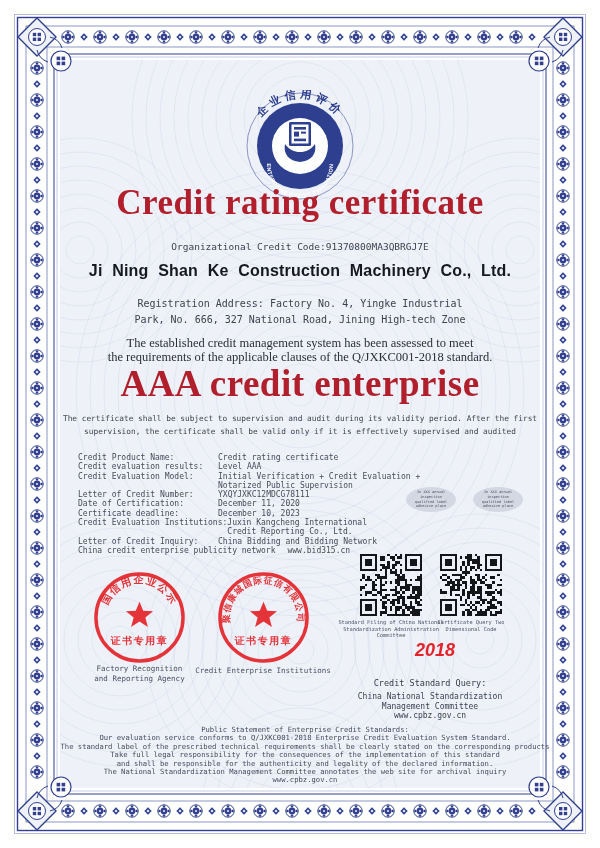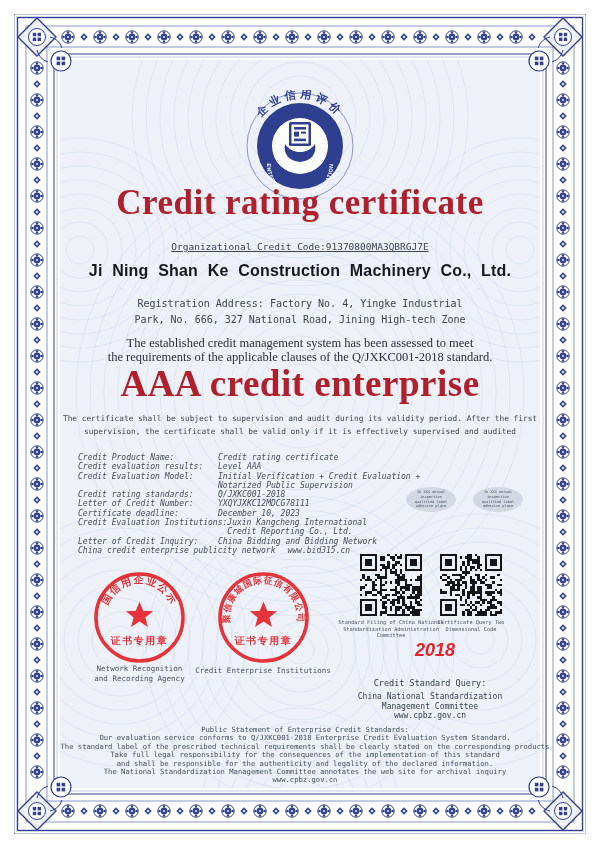--- a/index.html
+++ b/index.html
@@ -4,30 +4,30 @@
 <style>
   html,body{margin:0;padding:0;}
   body{width:600px;height:848px;position:relative;background:#ffffff;overflow:hidden;
        font-family:"Liberation Sans",sans-serif;}
   .abs{position:absolute;}
   .center{left:60px;right:60px;text-align:center;}
   #bg-svg{position:absolute;left:0;top:0;width:600px;height:848px;}
   #emblem{position:absolute;left:245px;top:90px;width:110px;height:112px;}
 
   .title{top:183px;font:700 35px "Liberation Serif",serif;color:#b01f2b;letter-spacing:.5px;}
-  .orgcode{top:241px;font:400 9.5px "DejaVu Sans Mono",monospace;color:#3d434e;text-decoration:underline;}
+  .orgcode{top:241px;font:400 9.5px "DejaVu Sans Mono",monospace;color:#3d434e;}
   .company{top:262px;font:700 16px "Liberation Sans",sans-serif;color:#16191f;word-spacing:5px;letter-spacing:.2px;}
   .address{top:296px;font:400 10px "DejaVu Sans Mono",monospace;color:#3d434e;line-height:16px;}
   .statement{top:337px;font:400 12.5px "Liberation Serif",serif;color:#2b2f37;line-height:13.5px;}
   .grade{top:362px;font:700 37px "Liberation Serif",serif;color:#b01f2b;letter-spacing:.5px;}
   .supervision{top:412px;font:400 7.8px "DejaVu Sans Mono",monospace;color:#3f4550;line-height:13px;}
 
   .details{position:absolute;top:453px;left:78px;width:390px;
            font:400 8px "DejaVu Sans Mono",monospace;color:#464c58;}
-  .d-row{display:flex;line-height:9.3px;font-style:italic;}
+  .d-row{display:flex;line-height:9.3px;}
   .d-label{flex:0 0 auto;min-width:140px;white-space:pre;}
   .d-row.wide .d-label{min-width:0;margin-right:12px;}
   .d-value{white-space:pre-line;}
 
   .oval{position:absolute;border-radius:50%;background:rgba(186,192,206,.5);
         width:50px;height:25px;text-align:center;color:#4e5564;
         font:400 3.6px "DejaVu Sans Mono",monospace;line-height:4.8px;
         display:flex;flex-direction:column;justify-content:center;}
   #oval-1{left:406px;top:487px;}
   #oval-2{left:473px;top:487px;}
@@ -386,26 +386,26 @@
     </div>
   <div class="d-row">
       <span class="d-label">Credit evaluation results:</span>
       <span class="d-value">Level AAA</span>
     </div>
   <div class="d-row">
       <span class="d-label">Credit Evaluation Model:</span>
       <span class="d-value">Initial Verification + Credit Evaluation + Notarized Public Supervision</span>
     </div>
   <div class="d-row">
-      <span class="d-label">Credit rating standards:</span>
-      <span class="d-value">Q/JXKC001-2018</span>
+      <span class="d-label">Letter of Credit Number:</span>
+      <span class="d-value">YXQYJXKC12MDCG78111</span>
     </div>
   <div class="d-row">
-      <span class="d-label">Letter of Credit Number:</span>
-      <span class="d-value">YXQYJXKC12MDCG78111</span>
+      <span class="d-label">Date of Certification:</span>
+      <span class="d-value">December 11, 2020</span>
     </div>
   <div class="d-row">
       <span class="d-label">Certificate deadline:</span>
       <span class="d-value">December 10, 2023</span>
     </div>
   <div class="d-row">
       <span class="d-label">Credit Evaluation Institutions:</span>
       <span class="d-value">Juxin Kangcheng International
 Credit Reporting Co., Ltd.</span>
     </div>
@@ -440,22 +440,22 @@
 <svg class="seal" id="seal-right" viewBox="0 0 120 120">
   <circle cx="60" cy="60" r="55" fill="none" stroke="#e32429" stroke-width="4.4" opacity=".92"></circle>
   <path id="sealArcR" d="M17.2,63.7 A43 43 0 1 1 102.8,63.7" fill="none"></path>
   <text font-family="DejaVu Sans, sans-serif" font-size="11" font-weight="bold" fill="#e32429" letter-spacing="1.5" opacity=".92">
     <textPath href="#sealArcR" startOffset="50%" text-anchor="middle">聚信康城国际征信有限公司</textPath>
   </text>
   <path d="M60,40 L64.7,51.6 L77.1,52.2 L67.4,60 L70.6,72 L60,65.2 L49.4,72 L52.6,60 L42.9,52.2 L55.3,51.6 Z" fill="#e32429" opacity=".92"></path>
   <text x="60" y="93" font-family="DejaVu Sans, sans-serif" font-size="12.5" font-weight="bold" fill="#e32429" letter-spacing="2" text-anchor="middle" opacity=".92">证书专用章</text>
 </svg>
 <div class="seal-cap" id="seal-left-cap">
-  <div>Network Recognition</div>
-  <div>and Recording Agency</div>
+  <div>Factory Recognition</div>
+  <div>and Reporting Agency</div>
 </div>
 <div class="seal-cap" id="seal-right-cap">Credit Enterprise Institutions</div>
 
 <div class="qr" id="qr-left"><svg viewBox="0 0 25 25" width="100%" height="100%" shape-rendering="crispEdges" fill="#15161a">
       <rect x="0" y="0" width="1" height="1"></rect>
       <rect x="1" y="0" width="1" height="1"></rect>
       <rect x="2" y="0" width="1" height="1"></rect>
       <rect x="3" y="0" width="1" height="1"></rect>
       <rect x="4" y="0" width="1" height="1"></rect>
       <rect x="5" y="0" width="1" height="1"></rect>

